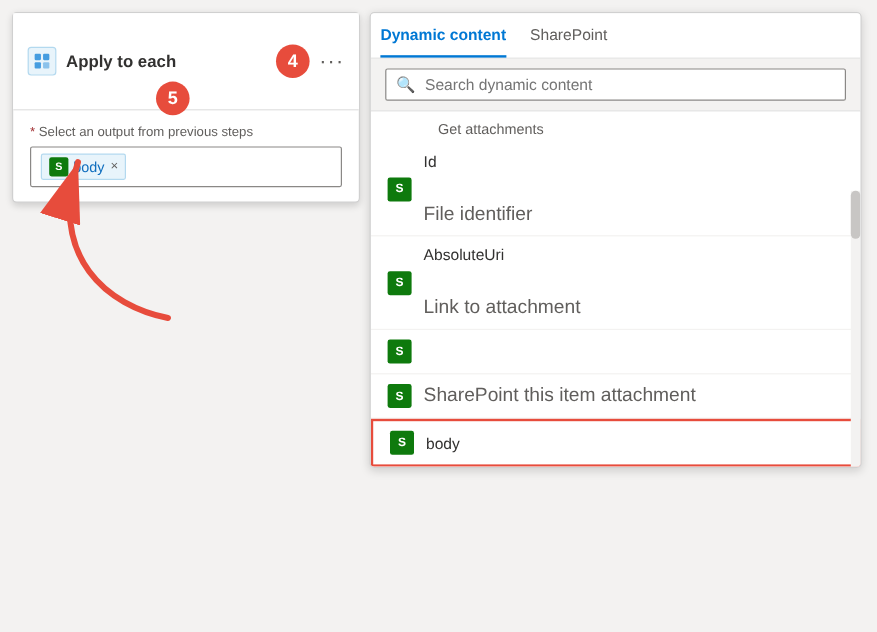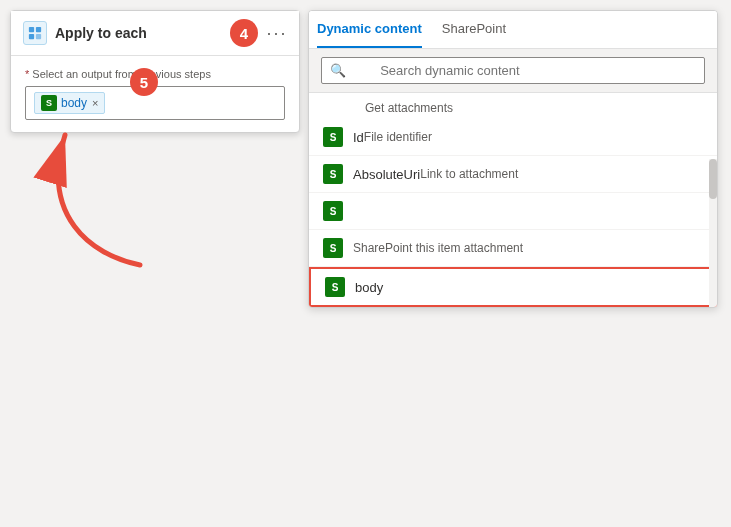--- a/index.html
+++ b/index.html
@@ -21,21 +21,21 @@
       width: 290px;
       background: #fff;
       border: 1px solid #d0d0d0;
       border-radius: 4px;
       box-shadow: 0 2px 6px rgba(0,0,0,0.15);
     }
 
     .card-header {
       display: flex;
       align-items: center;
-      padding: 8px 12px;
+      padding: 26px 12px;
       border-bottom: 1px solid #e0e0e0;
       background: #fff;
     }
 
     .card-header-icon {
       width: 24px;
       height: 24px;
       background: #e8f4fb;
       border: 1px solid #b3d9ef;
       border-radius: 3px;
@@ -237,21 +237,20 @@
       font-size: 13px;
     }
 
     .search-input {
       border: none;
       outline: none;
       font-size: 13px;
       color: #a19f9d;
       flex: 1;
       background: transparent;
-      margin-left: 26px;
     }
 
     .panel-content {
       background: #fff;
       overflow-y: auto;
       max-height: 340px;
     }
 
     .section-label {
       padding: 8px 14px 4px;
@@ -287,30 +286,32 @@
     }
 
     .item-icon-s {
       color: #fff;
       font-size: 10px;
       font-weight: 700;
     }
 
     .item-text {
       display: flex;
+      flex-direction: column;
+      gap: 28px;
     }
 
     .item-name {
       font-size: 13px;
       color: #323130;
       font-weight: 500;
     }
 
     .item-desc {
-      font-size: 12px;
+      font-size: 16px;
       color: #605e5c;
     }
 
     .scrollbar-track {
       position: absolute;
       right: 0;
       top: 148px;
       width: 8px;
       height: 340px;
       background: #f3f2f1;

